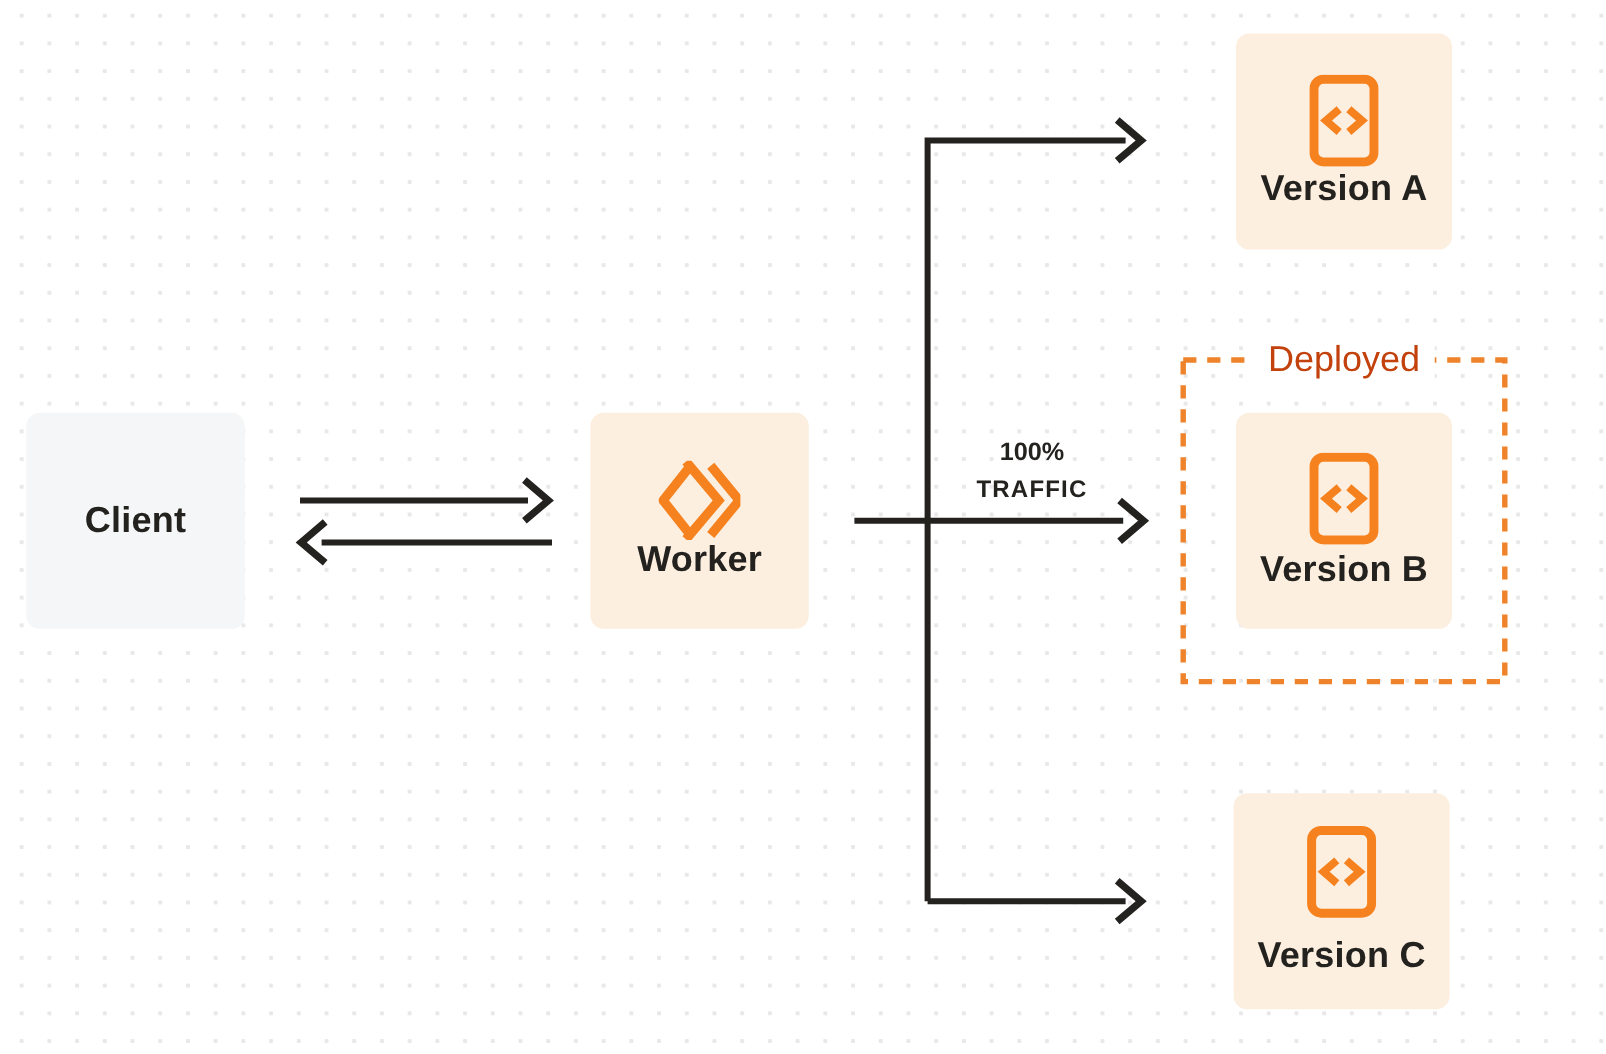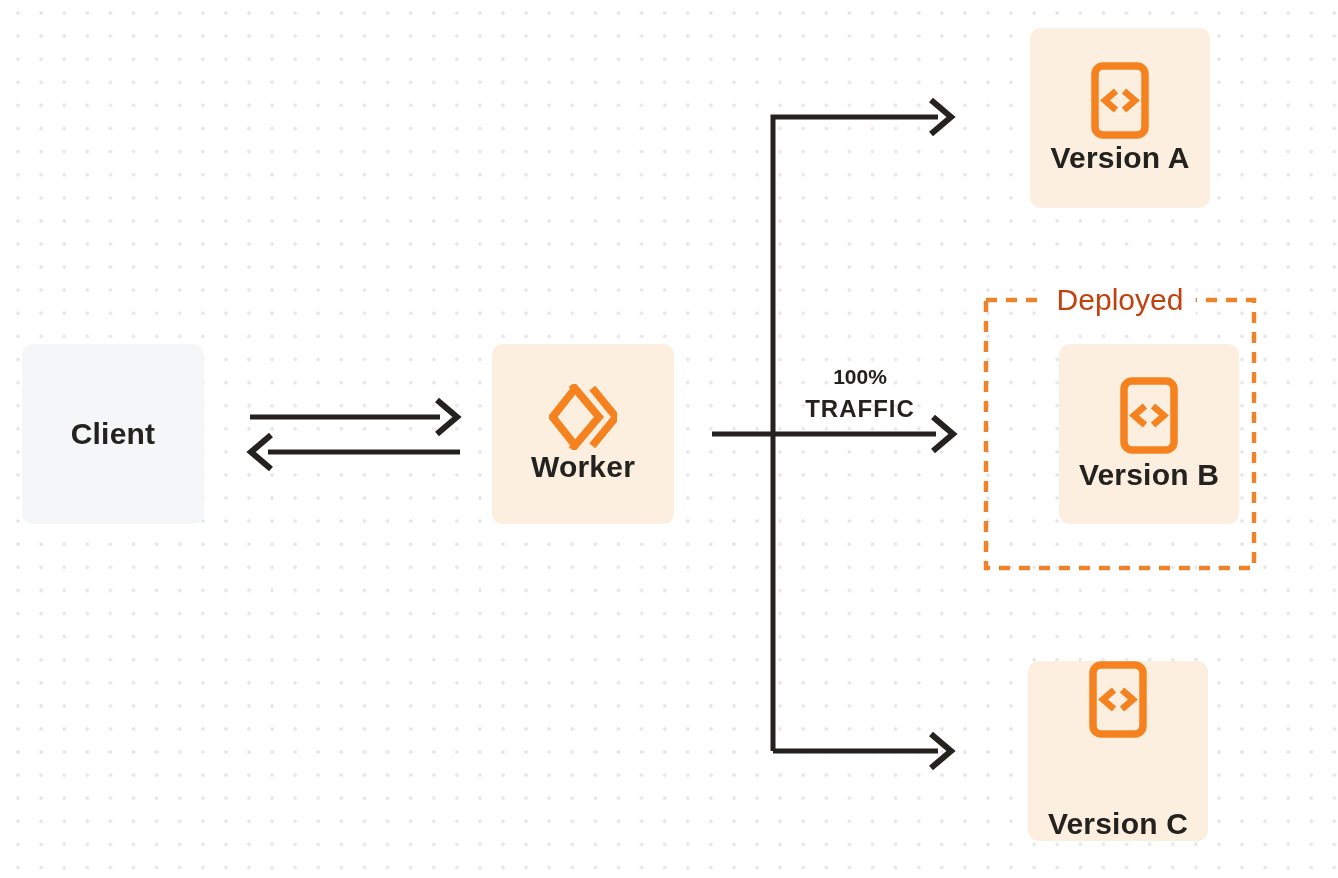--- a/index.html
+++ b/index.html
@@ -24,28 +24,28 @@
   }
   .node.gray{background:#f5f6f7;}
   .node.peach{background:#fcefe0;}
   .node-label{
     font-size:30px;font-weight:700;color:#24221f;
     letter-spacing:0.2px;white-space:nowrap;
   }
   #client-node{left:22px;top:344px;width:182px;}
   #worker-node{left:492px;top:344px;width:182px;}
   #version-a-node{left:1030px;top:28px;gap:2px;}
-  #version-b-node{left:1059px;top:344px;gap:4px;}
-  #version-c-node{left:1028px;top:661px;gap:15px;justify-content:space-between;}
+  #version-b-node{left:1030px;top:344px;gap:4px;}
+  #version-c-node{left:1028px;top:661px;gap:15px;}
   .traffic-label{
     position:absolute;left:790px;top:346px;width:140px;
     text-align:center;z-index:2;color:#24221f;font-weight:700;margin-top:16px;
   }
   .traffic-line1{font-size:21px;line-height:30px;}
-  .traffic-line2{font-size:24px;line-height:33px;letter-spacing:1px;}
+  .traffic-line2{font-size:20px;line-height:33px;letter-spacing:1px;}
   .deployed-label{
     position:absolute;left:1120px;top:300px;
     transform:translate(-50%,-50%);
     background:#ffffff;padding:1px 12px;
     color:#c2410c;font-size:30px;font-weight:400;
     z-index:3;white-space:nowrap;
   }
   .icon-box{display:block;}
 </style>
 </head>

